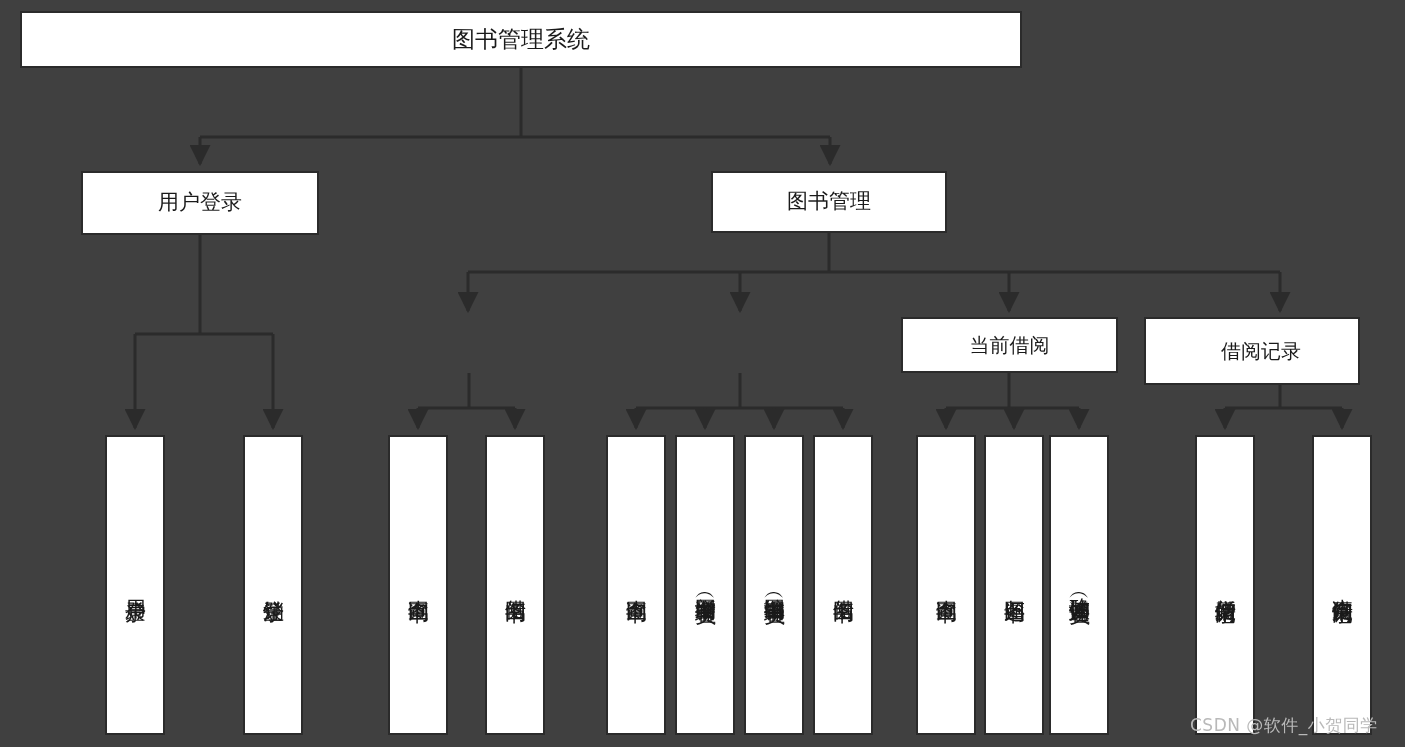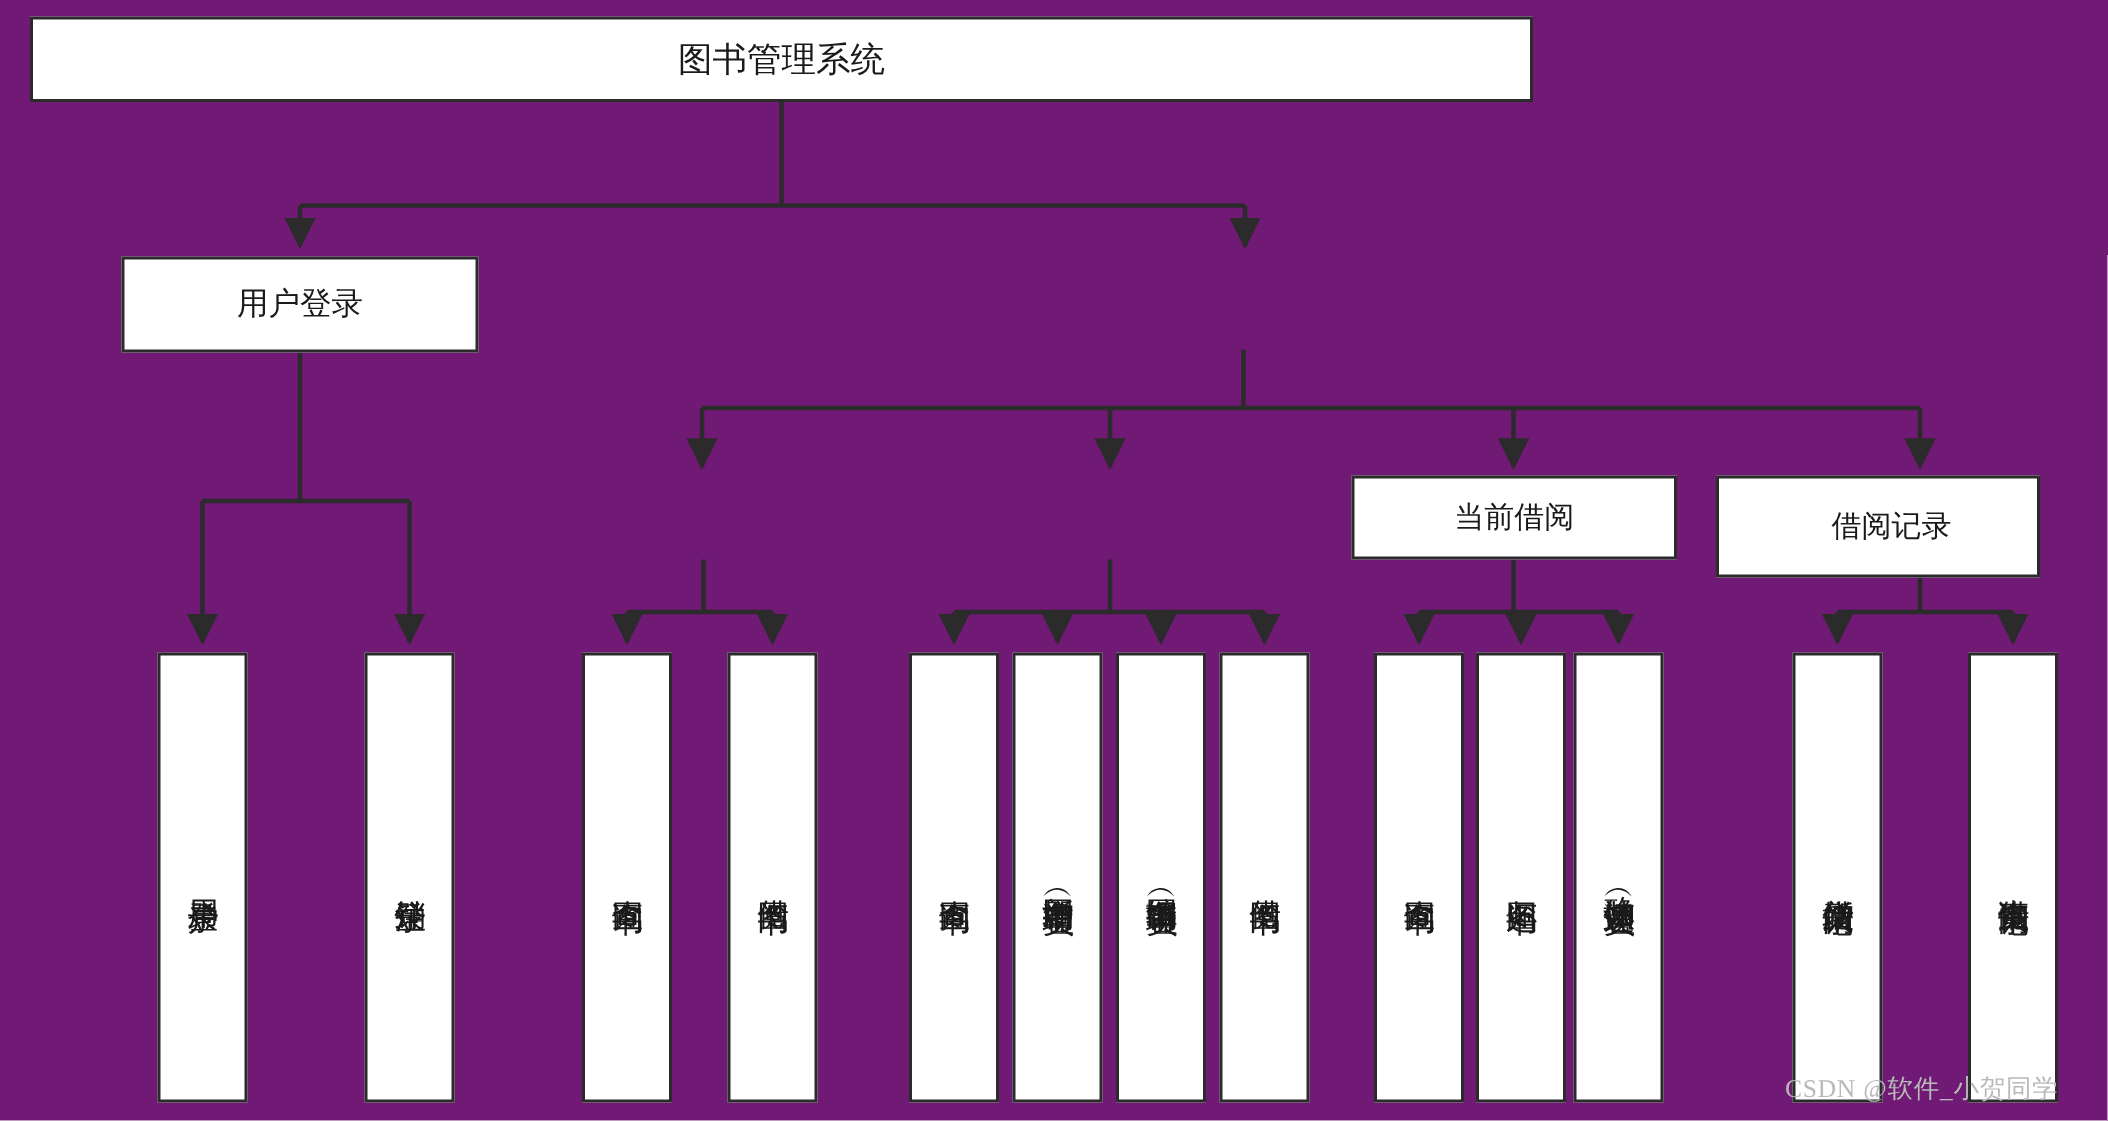--- a/index.html
+++ b/index.html
@@ -65,21 +65,21 @@
     position: absolute;
     font-size: 17px;
     color: #b9b9b9;
     white-space: nowrap;
     letter-spacing: 0.5px;
   }
 </style>
 </head>
 <body>
 
-<div id="canvas" style="background: #701a75; font-family: Liberation Serif, serif;">
+<div id="canvas" style="background: #404040;">
 
   <svg id="edges" viewBox="0 0 1405 747" xmlns="http://www.w3.org/2000/svg">
     <defs>
       <marker id="arrow" viewBox="0 0 10 10" refX="9" refY="5" markerWidth="7" markerHeight="7" orient="auto-start-reverse">
         <path d="M 0 0 L 10 5 L 0 10 z" fill="#2b2b2b"></path>
       </marker>
     </defs>
     <g stroke="#2b2b2b" stroke-width="3" fill="none">
 
       <path d="M 521 68 L 521 137"></path>
@@ -124,20 +124,23 @@
     </g>
   </svg>
 
   <div class="node level0" style="left: 20px; top: 11px; width: 1002px; height: 57px; border-color: rgb(43, 43, 43); background: rgb(255, 255, 255); color: rgb(26, 26, 26);">
     <span class="label">图书管理系统</span>
   </div>
 
   <div class="node level1" style="left: 81px; top: 171px; width: 238px; height: 64px; border-color: rgb(43, 43, 43); background: rgb(255, 255, 255); color: rgb(26, 26, 26);">
     <span class="label">用户登录</span>
   </div>
+  <div class="node level1" style="left: 711px; top: 171px; width: 236px; height: 62px; border-color: rgb(43, 43, 43); background: rgb(255, 255, 255); color: rgb(26, 26, 26);">
+    <span class="label">图书管理</span>
+  </div>
 
   <div class="node level2" style="left: 901px; top: 317px; width: 217px; height: 56px; border-color: rgb(43, 43, 43); background: rgb(255, 255, 255); color: rgb(26, 26, 26);">
     <span class="label">当前借阅</span>
   </div>
   <div class="node level2" style="left: 1144px; top: 317px; width: 216px; height: 68px; border-color: rgb(43, 43, 43); background: rgb(255, 255, 255); color: rgb(26, 26, 26); padding-left: 18px;">
     <span class="label">借阅记录</span>
   </div>
 
   <div class="node leaf" style="left: 105px; top: 435px; width: 60px; height: 300px; border-color: rgb(43, 43, 43); background: rgb(255, 255, 255); color: rgb(26, 26, 26);">
     <span class="label">用户登录</span>

